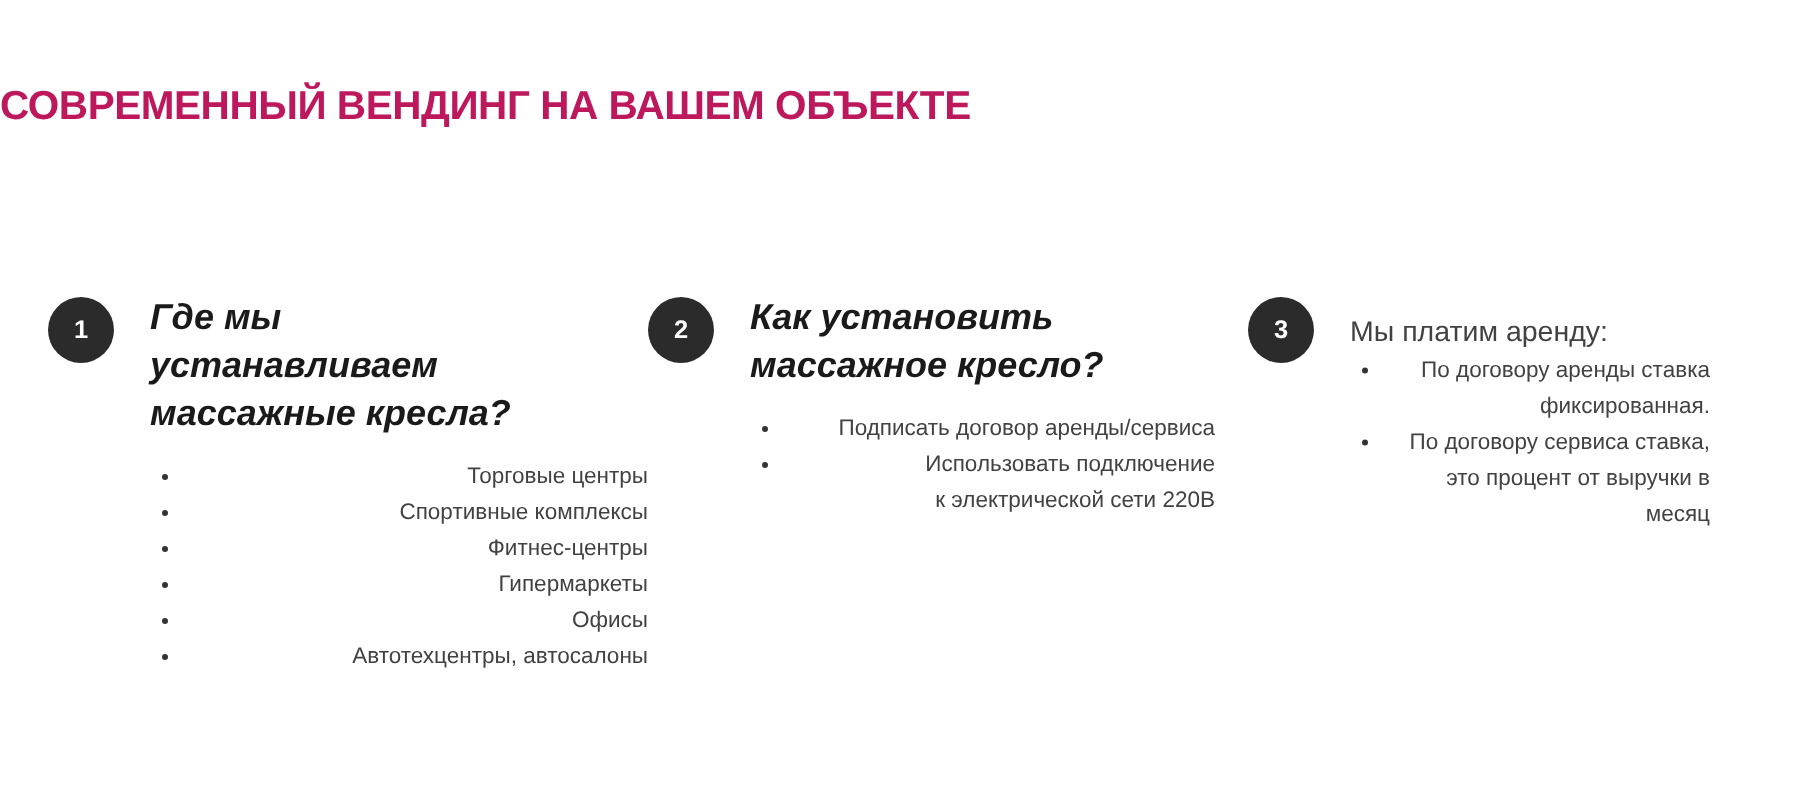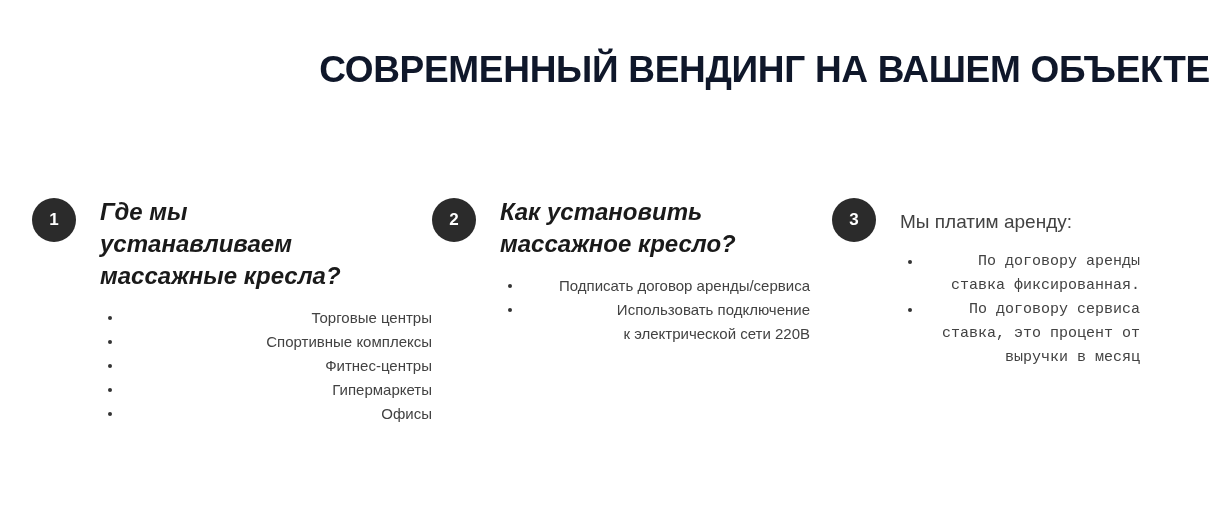--- a/index.html
+++ b/index.html
@@ -10,26 +10,26 @@
     overflow: hidden;
     font-family: "Liberation Sans", "DejaVu Sans", sans-serif;
   }
   .section {
     position: relative;
     width: 1210px;
     height: 525px;
   }
   .section-title {
     margin-top: 54px;
-    text-align: right;
-    font-size: 37px;
+    text-align: left;
+    font-size: 27px;
     line-height: 32px;
     font-weight: 700;
     letter-spacing: -0.3px;
-    color: #0f172a;
+    color: #be185d;
   }
   .columns {
     display: flex;
     margin-top: 110px;
     padding-left: 32px;
   }
   .column {
     position: relative;
     width: 400px;
     padding-left: 68px;
@@ -63,21 +63,21 @@
     margin-top: 14px;
     font-size: 19px;
     line-height: 24px;
     color: #424242;
   }
   ul.column-list {
     list-style: none;
     margin-top: 14px;
     text-align: right;
   }
-  ul.column-list.no-gap { margin-top: 16px; font-family: Liberation Mono, monospace; }
+  ul.column-list.no-gap { margin-top: 1px; }
   ul.column-list li {
     position: relative;
     padding-left: 22px;
     font-size: 15px;
     line-height: 24px;
     color: #424242;
   }
   ul.column-list li::before {
     content: "";
     position: absolute;
@@ -102,20 +102,21 @@
 
     <div class="column col-1">
       <div class="step-badge">1</div>
       <h3 class="column-heading">Где мы устанавливаем массажные кресла?</h3>
       <ul class="column-list">
         <li>Торговые центры</li>
         <li>Спортивные комплексы</li>
         <li>Фитнес-центры</li>
         <li>Гипермаркеты</li>
         <li>Офисы</li>
+        <li>Автотехцентры, автосалоны</li>
       </ul>
     </div>
 
     <div class="column col-2">
       <div class="step-badge">2</div>
       <h3 class="column-heading">Как установить массажное кресло?</h3>
       <ul class="column-list">
         <li>Подписать договор аренды/сервиса</li>
         <li>Использовать подключение к&nbsp;электрической сети 220В</li>
       </ul>

